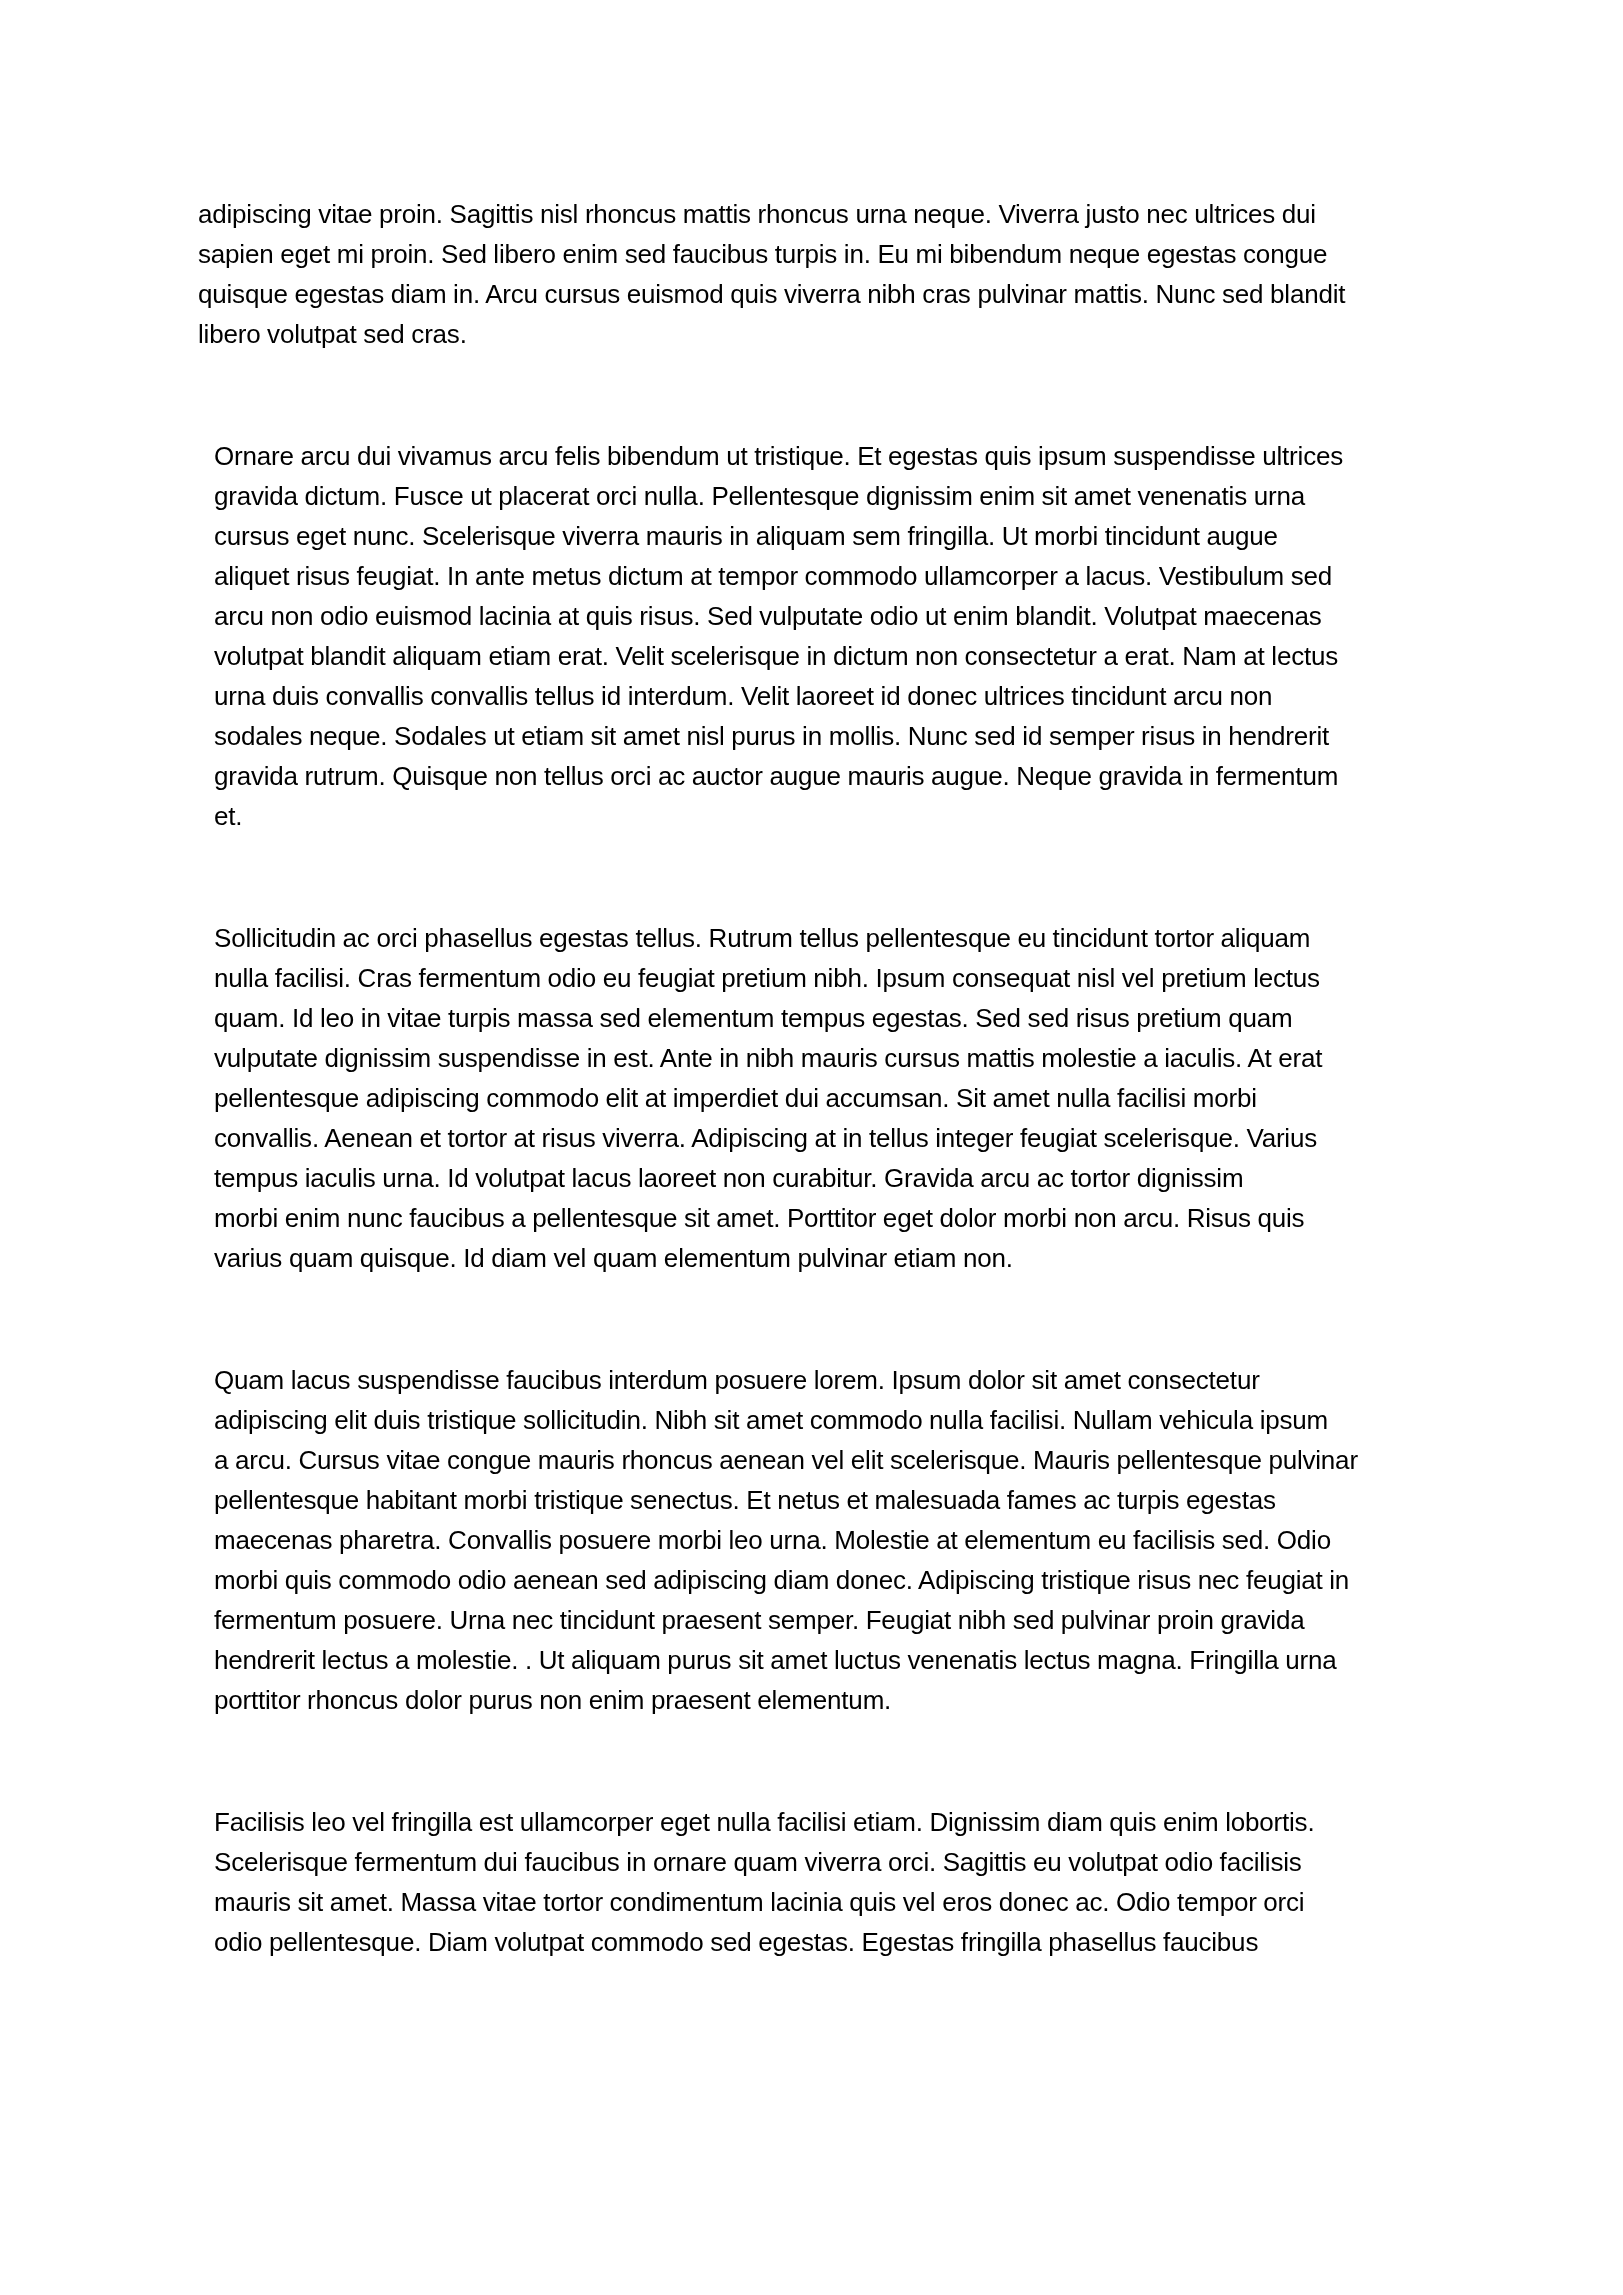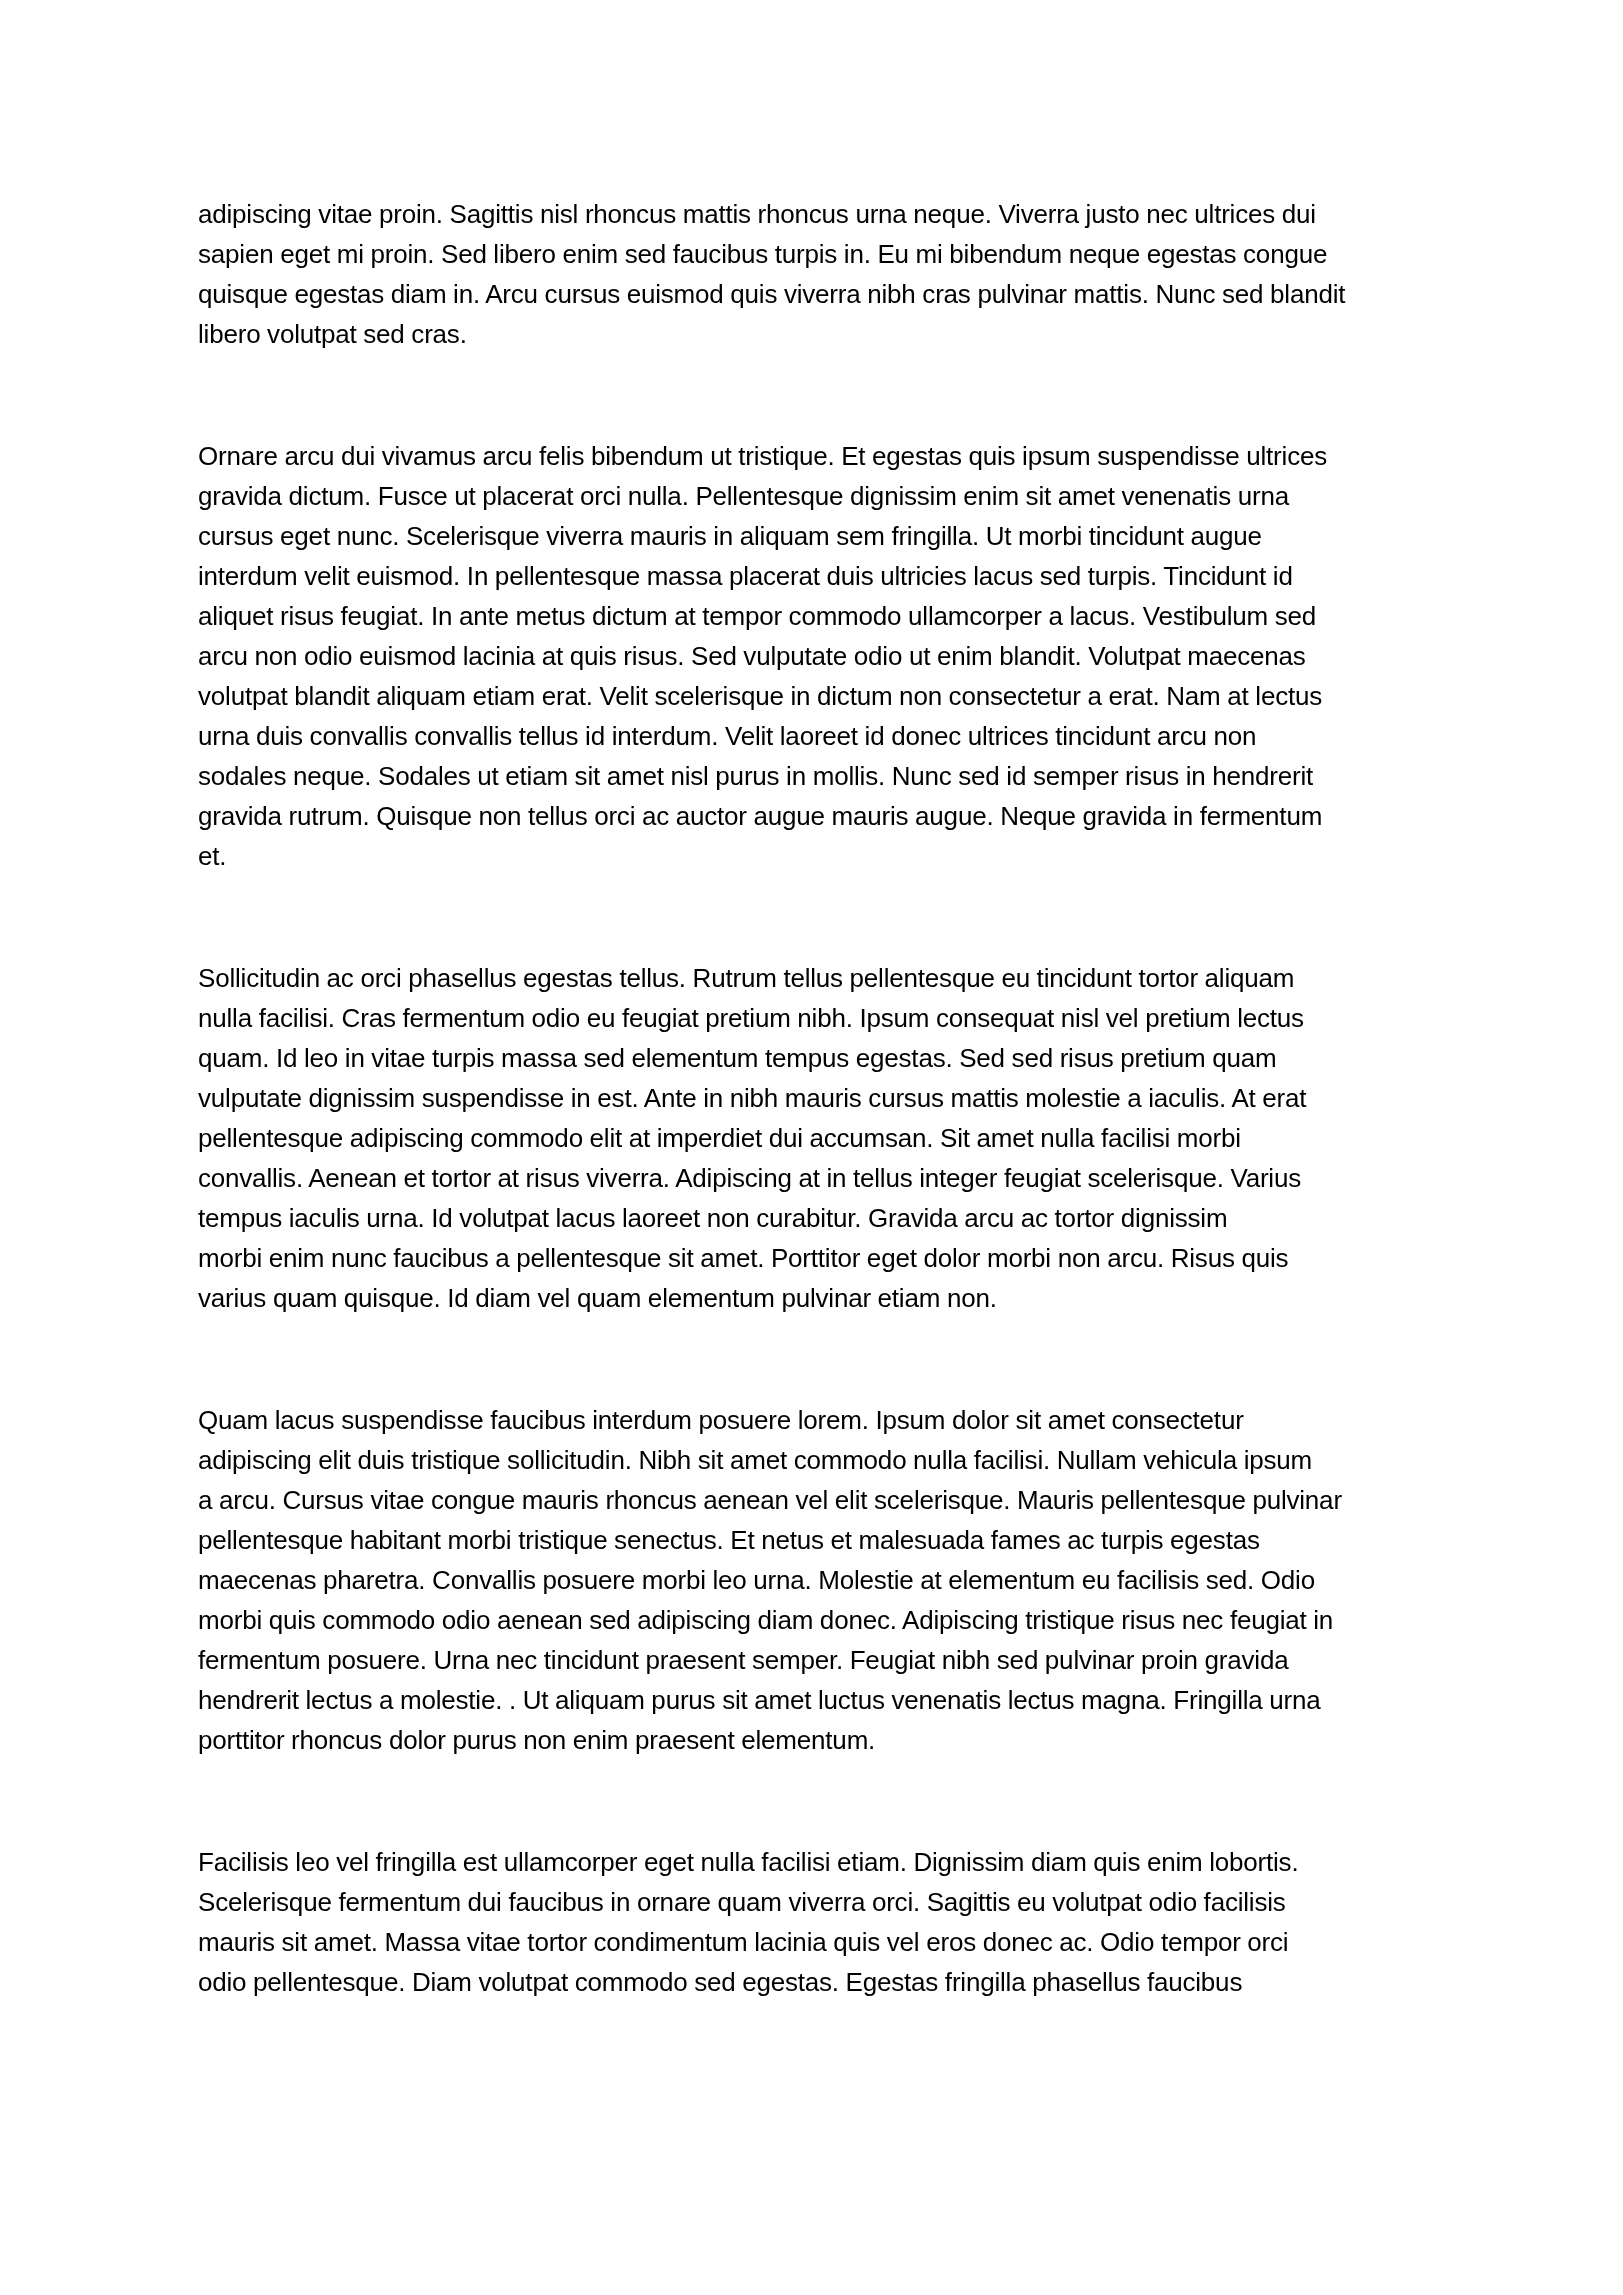--- a/index.html
+++ b/index.html
@@ -32,20 +32,21 @@
       line-height: 40px;
       letter-spacing: -0.2px;
       word-spacing: -0.3px;
     }
     .paragraph {
       margin: 0;
       padding: 0;
     }
     .paragraph + .paragraph {
       margin-top: 82px;
+      margin-left: 16px;
     }
     .line {
       display: block;
       white-space: nowrap;
       height: 40px;
     }
   </style>
 </head>
 <body>
 
@@ -56,21 +57,20 @@
       <span class="line">adipiscing vitae proin. Sagittis nisl rhoncus mattis rhoncus urna neque. Viverra justo nec ultrices dui</span>
       <span class="line">sapien eget mi proin. Sed libero enim sed faucibus turpis in. Eu mi bibendum neque egestas congue</span>
       <span class="line">quisque egestas diam in. Arcu cursus euismod quis viverra nibh cras pulvinar mattis. Nunc sed blandit</span>
       <span class="line">libero volutpat sed cras.</span>
     </p>
 
     <p class="paragraph">
       <span class="line">Ornare arcu dui vivamus arcu felis bibendum ut tristique. Et egestas quis ipsum suspendisse ultrices</span>
       <span class="line">gravida dictum. Fusce ut placerat orci nulla. Pellentesque dignissim enim sit amet venenatis urna</span>
       <span class="line">cursus eget nunc. Scelerisque viverra mauris in aliquam sem fringilla. Ut morbi tincidunt augue</span>
-      <span class="line">interdum velit euismod. In pellentesque massa placerat duis ultricies lacus sed turpis. Tincidunt id</span>
       <span class="line">aliquet risus feugiat. In ante metus dictum at tempor commodo ullamcorper a lacus. Vestibulum sed</span>
       <span class="line">arcu non odio euismod lacinia at quis risus. Sed vulputate odio ut enim blandit. Volutpat maecenas</span>
       <span class="line">volutpat blandit aliquam etiam erat. Velit scelerisque in dictum non consectetur a erat. Nam at lectus</span>
       <span class="line">urna duis convallis convallis tellus id interdum. Velit laoreet id donec ultrices tincidunt arcu non</span>
       <span class="line">sodales neque. Sodales ut etiam sit amet nisl purus in mollis. Nunc sed id semper risus in hendrerit</span>
       <span class="line">gravida rutrum. Quisque non tellus orci ac auctor augue mauris augue. Neque gravida in fermentum</span>
       <span class="line">et.</span>
     </p>
 
     <p class="paragraph">

